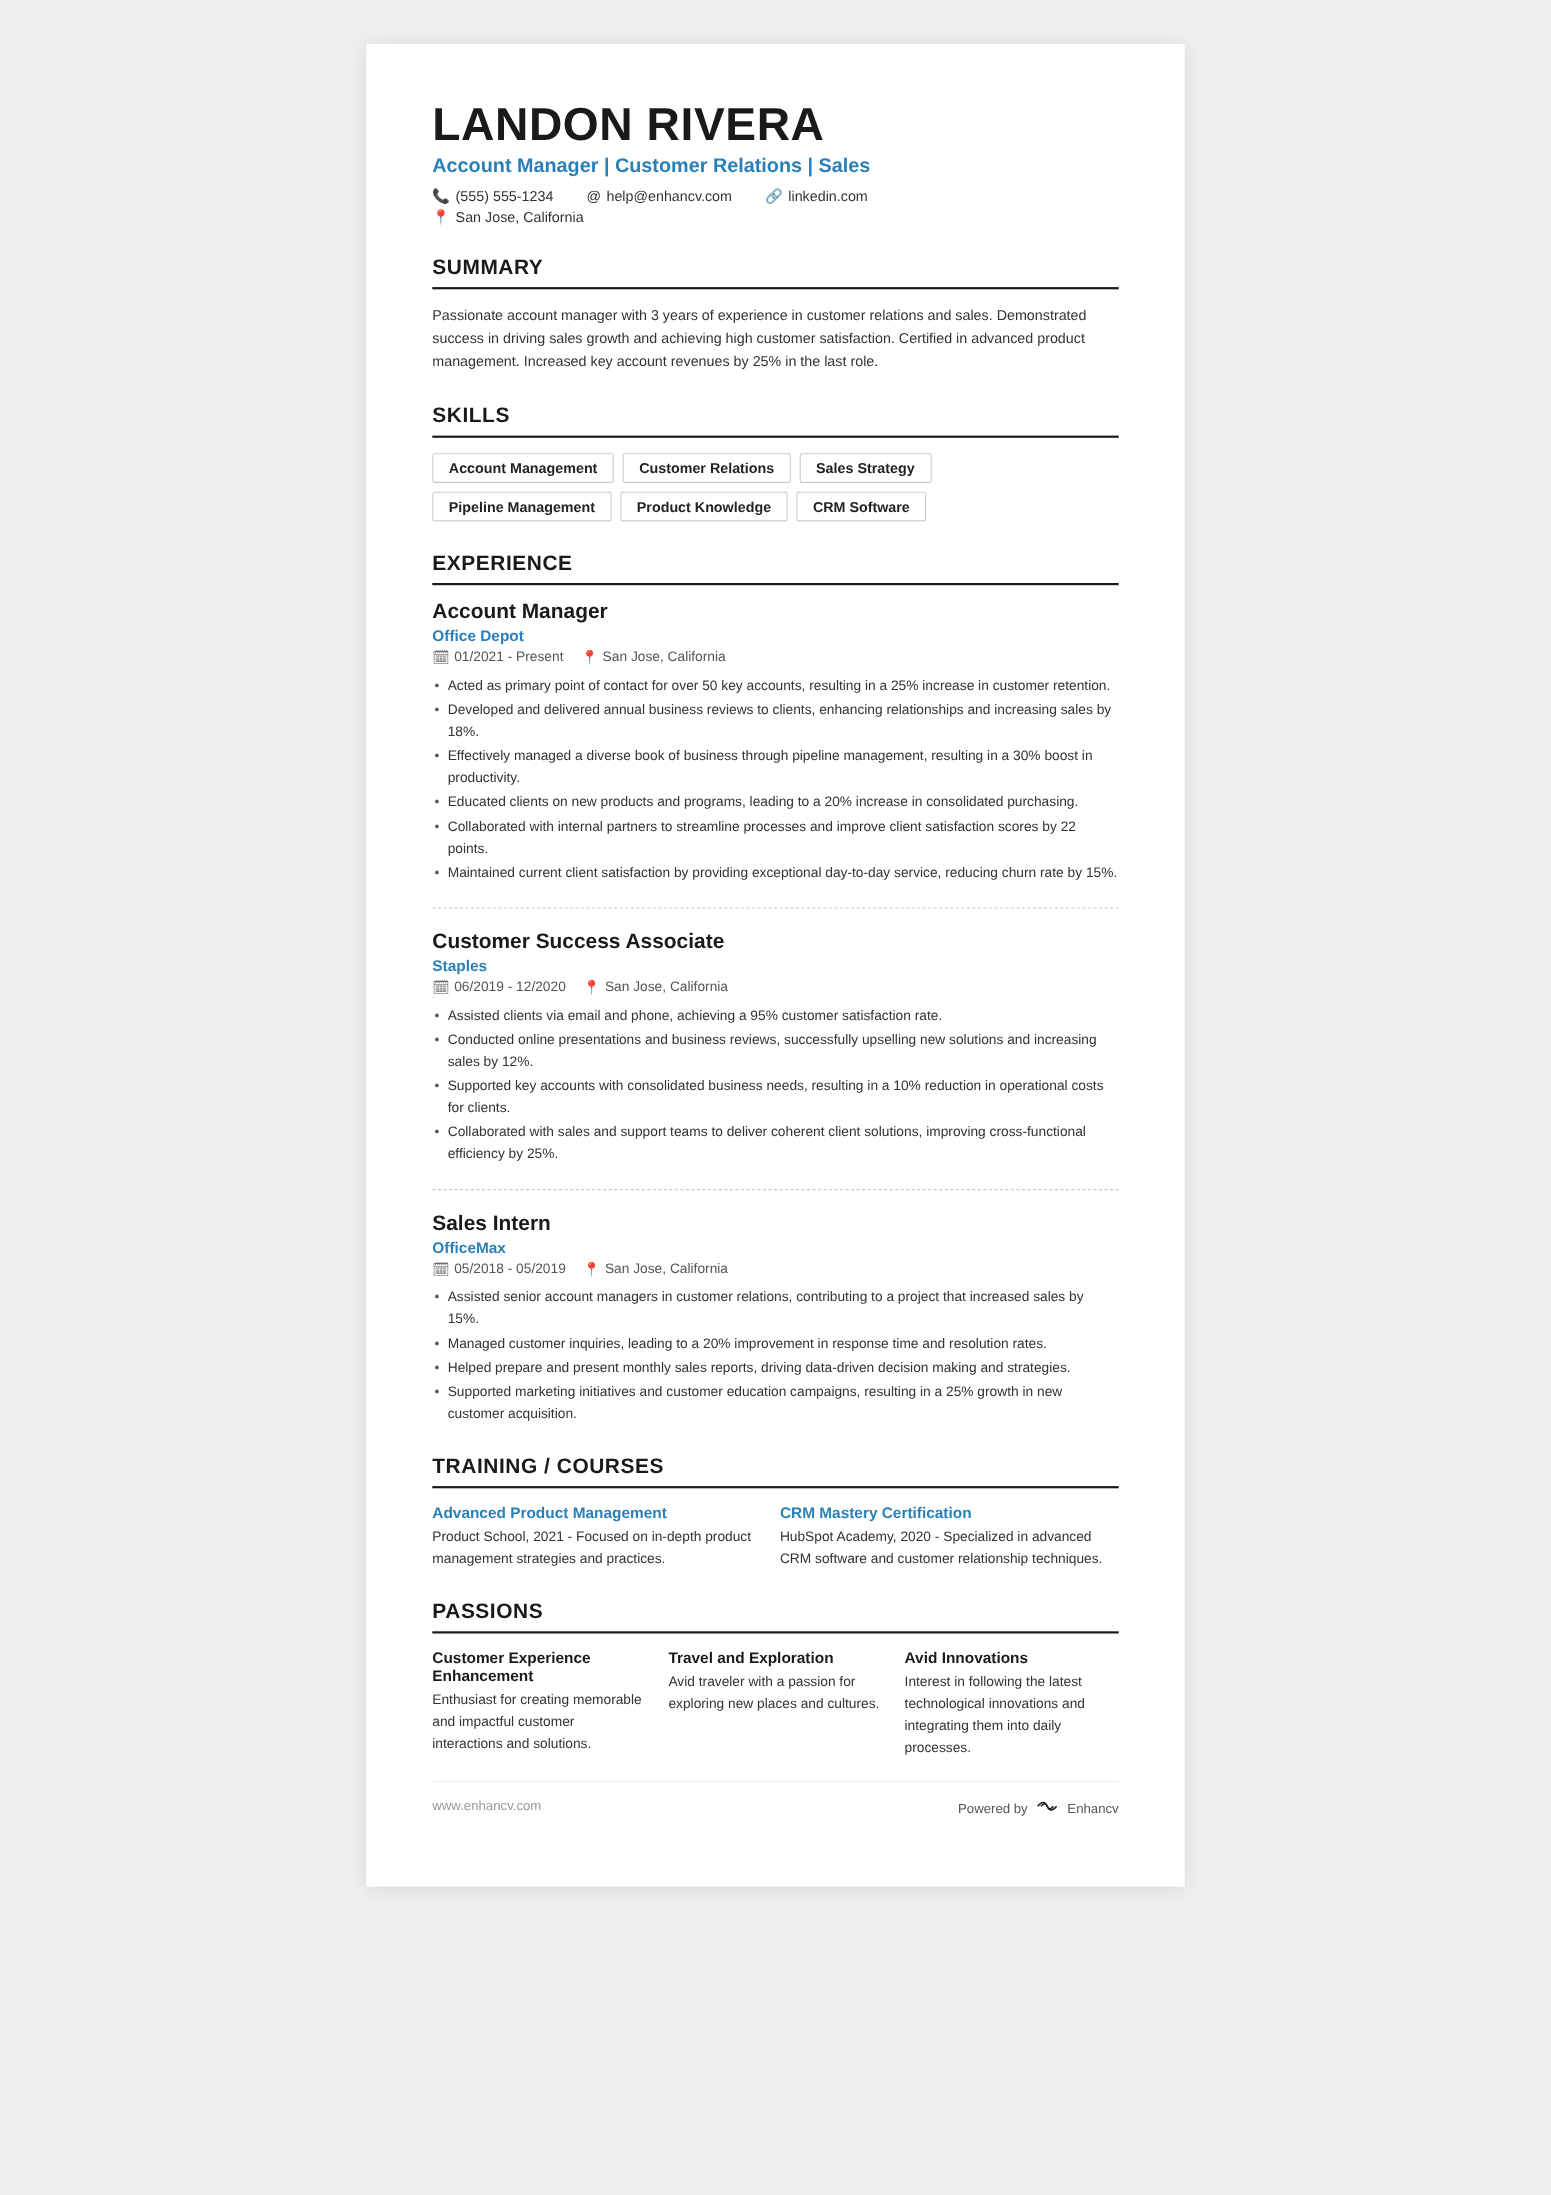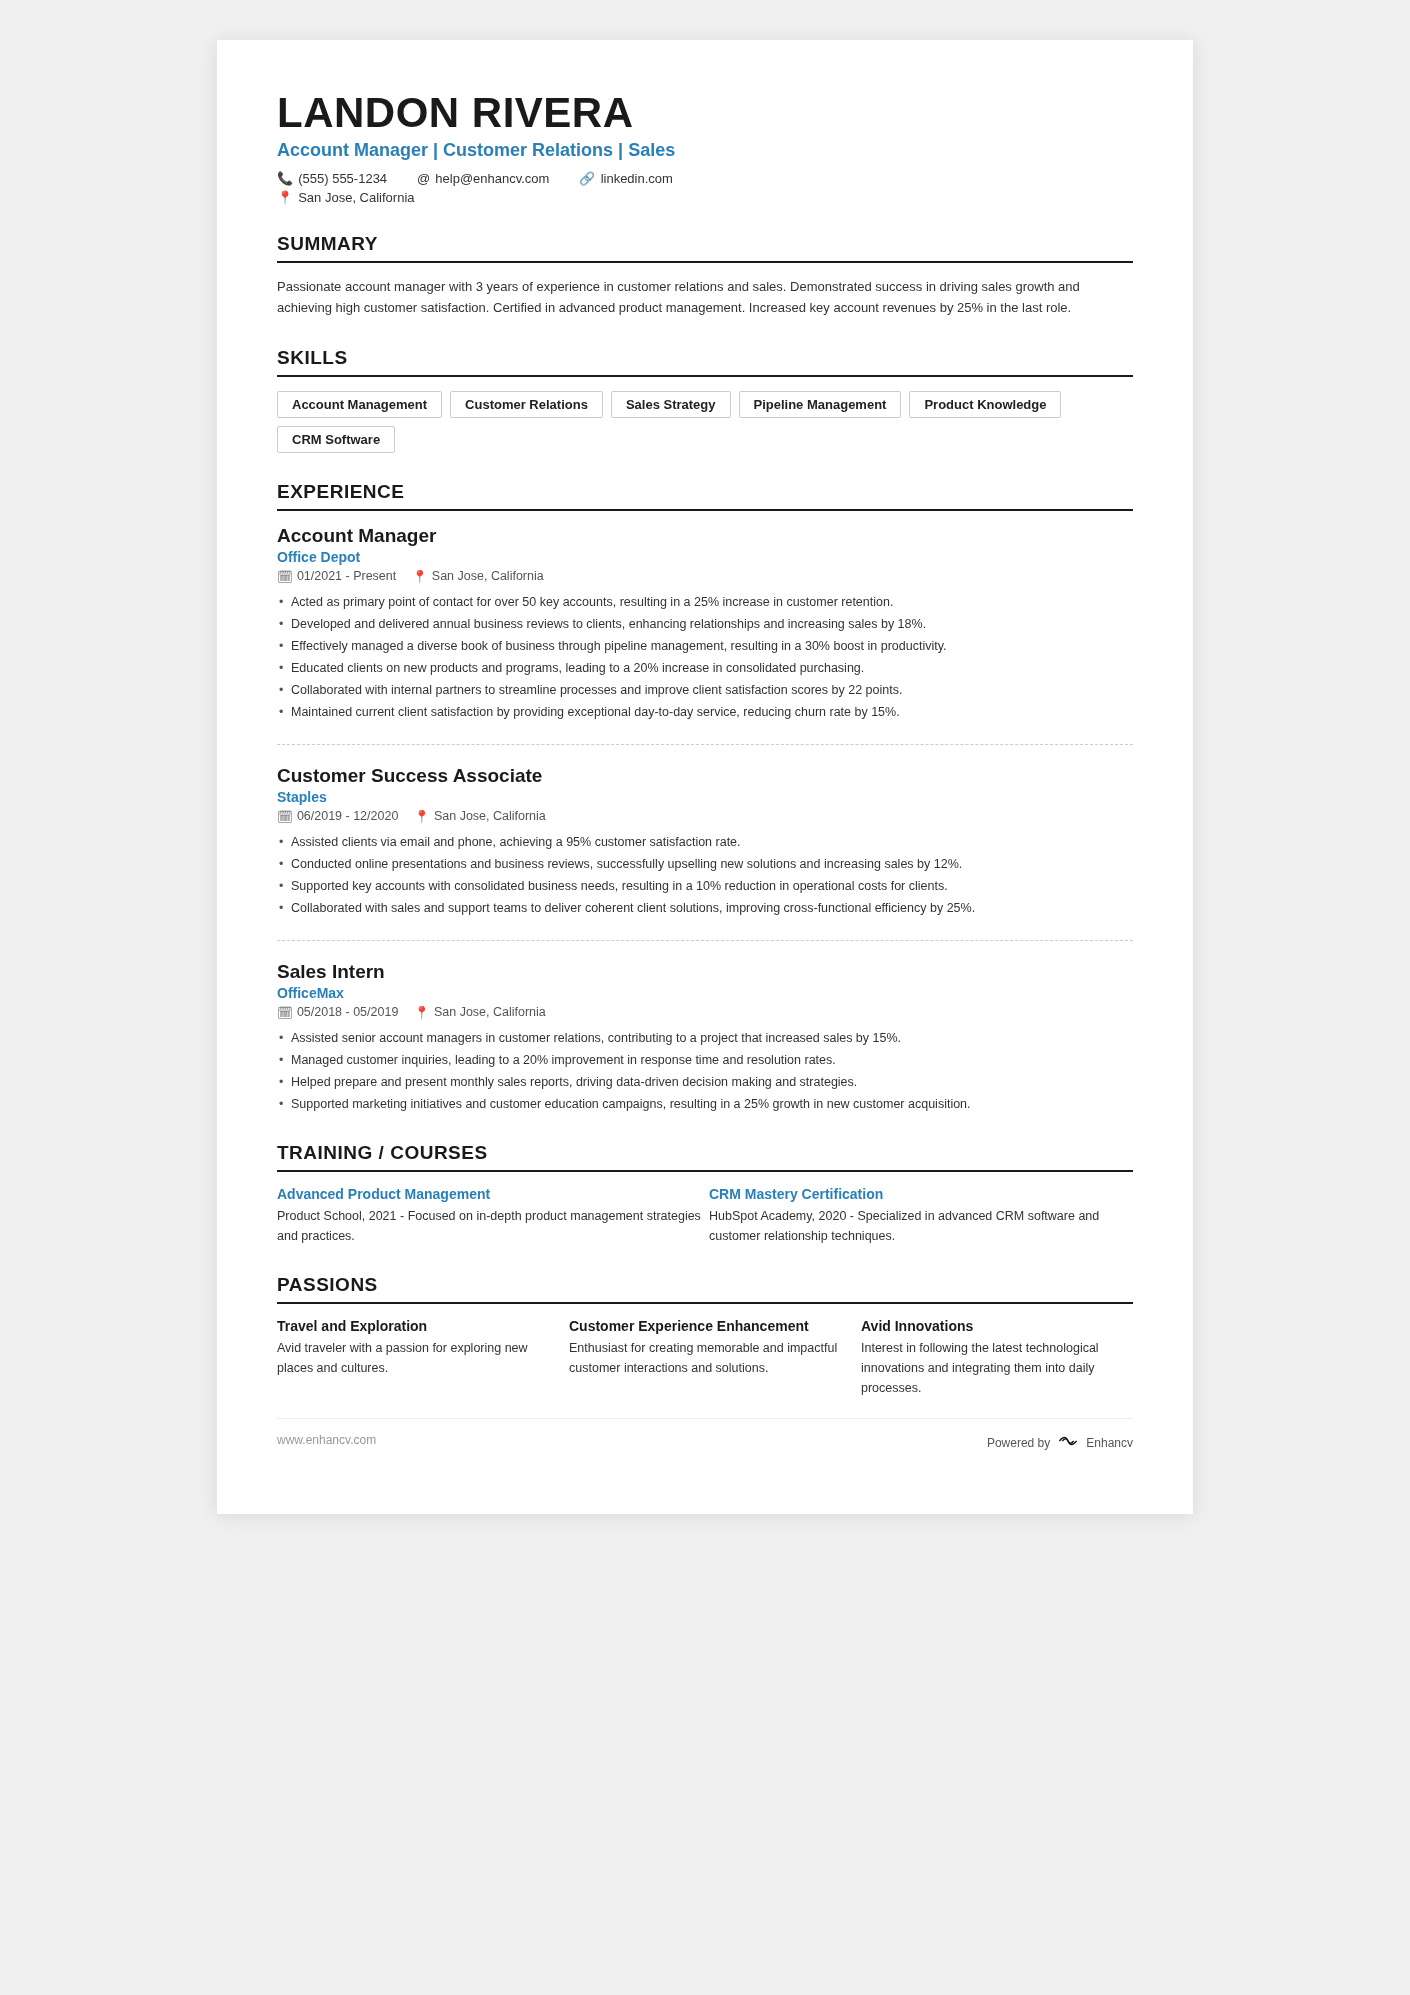--- a/index.html
+++ b/index.html
@@ -5,21 +5,21 @@
     * { margin: 0; padding: 0; box-sizing: border-box; }
     body {
       font-family: 'Arial', sans-serif;
       background: #f0f0f0;
       display: flex;
       justify-content: center;
       padding: 40px 20px;
     }
     .resume-container {
       background: #ffffff;
-      width: 976px;
+      width: 744px;
       padding: 50px 60px 60px 60px;
       box-shadow: 0 2px 20px rgba(0,0,0,0.1);
     }
     .header-name {
       font-size: 42px;
       font-weight: 900;
       color: #1a1a1a;
       letter-spacing: 0.5px;
       line-height: 1.1;
     }
@@ -296,26 +296,26 @@
           <div class="training-item-title">CRM Mastery Certification</div>
           <p class="training-item-text">HubSpot Academy, 2020 - Specialized in advanced CRM software and customer relationship techniques.</p>
         </div>
       </div>
   </div>
 
   <div class="section">
     <div class="section-title">PASSIONS</div>
     <div class="passions-grid" id="passions-grid">
         <div>
+          <div class="passion-title">Customer Experience Enhancement</div>
+          <p class="passion-text">Enthusiast for creating memorable and impactful customer interactions and solutions.</p>
+        </div>
+        <div>
           <div class="passion-title">Travel and Exploration</div>
           <p class="passion-text">Avid traveler with a passion for exploring new places and cultures.</p>
-        </div>
-        <div>
-          <div class="passion-title">Customer Experience Enhancement</div>
-          <p class="passion-text">Enthusiast for creating memorable and impactful customer interactions and solutions.</p>
         </div>
         <div>
           <div class="passion-title">Avid Innovations</div>
           <p class="passion-text">Interest in following the latest technological innovations and integrating them into daily processes.</p>
         </div>
       </div>
   </div>
 
   <div class="footer">
     <span>www.enhancv.com</span>

